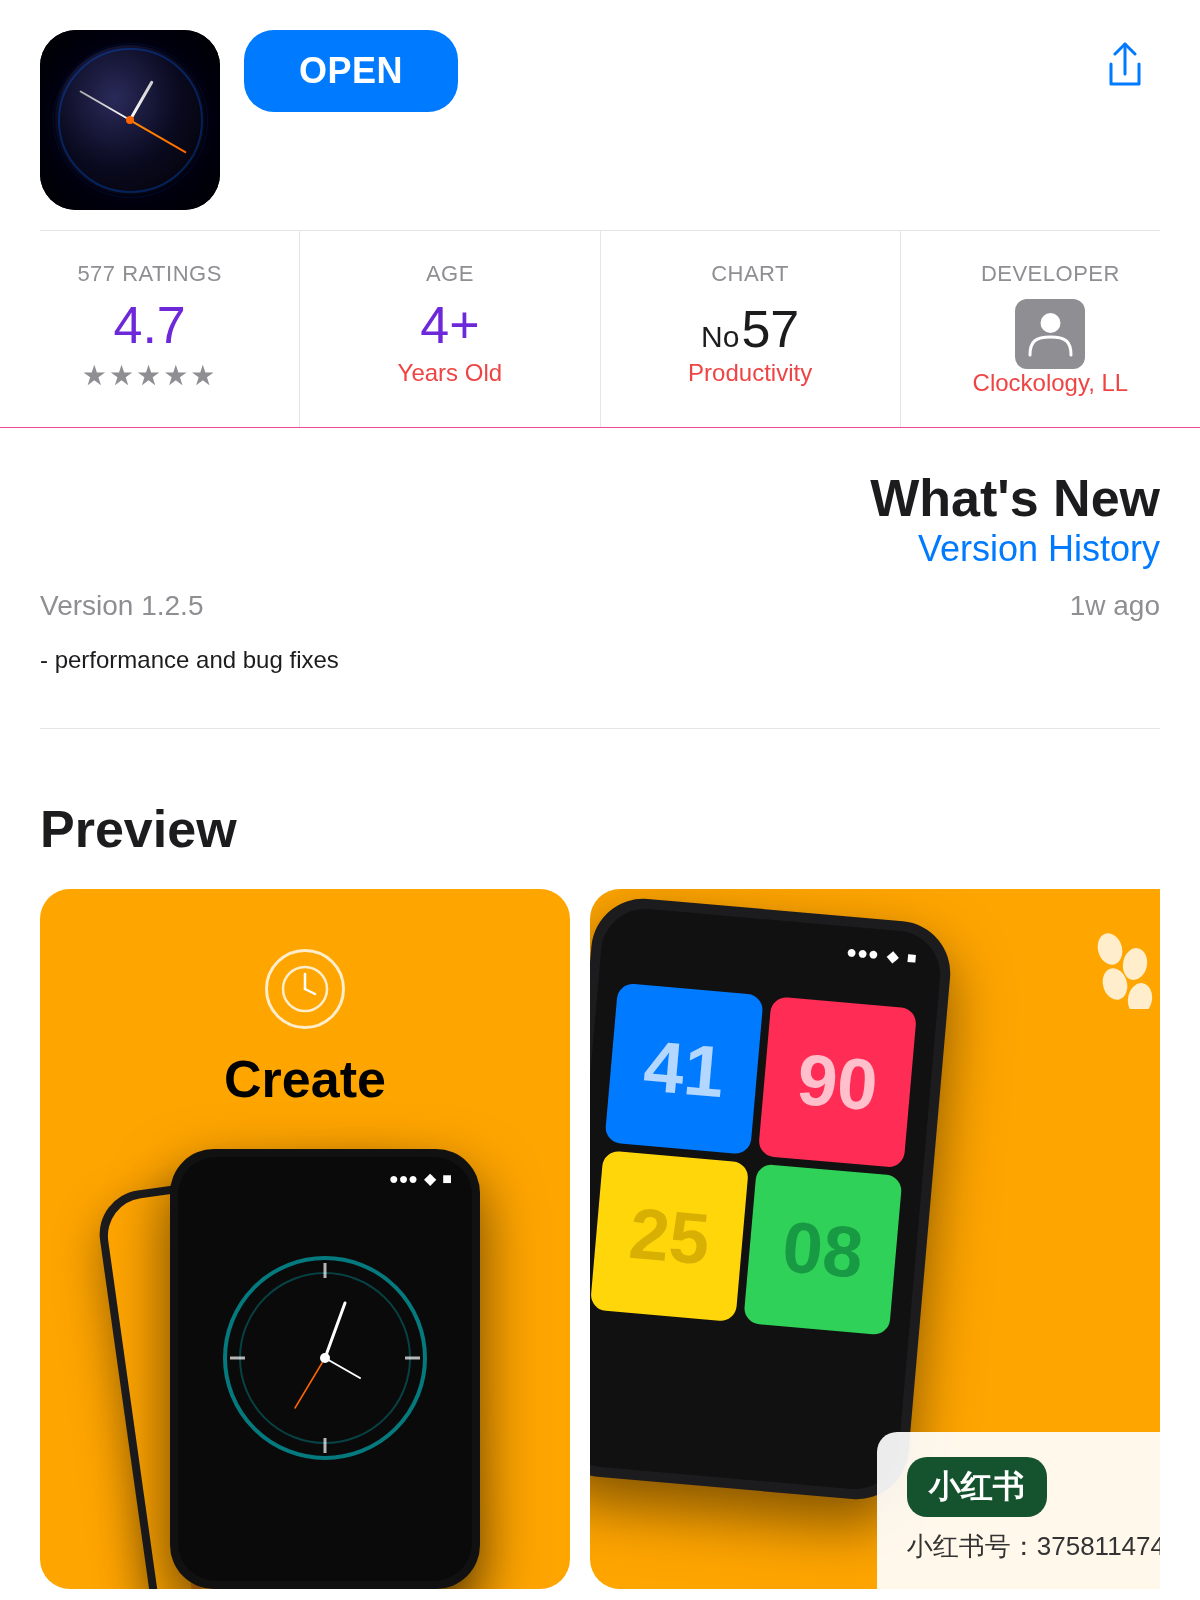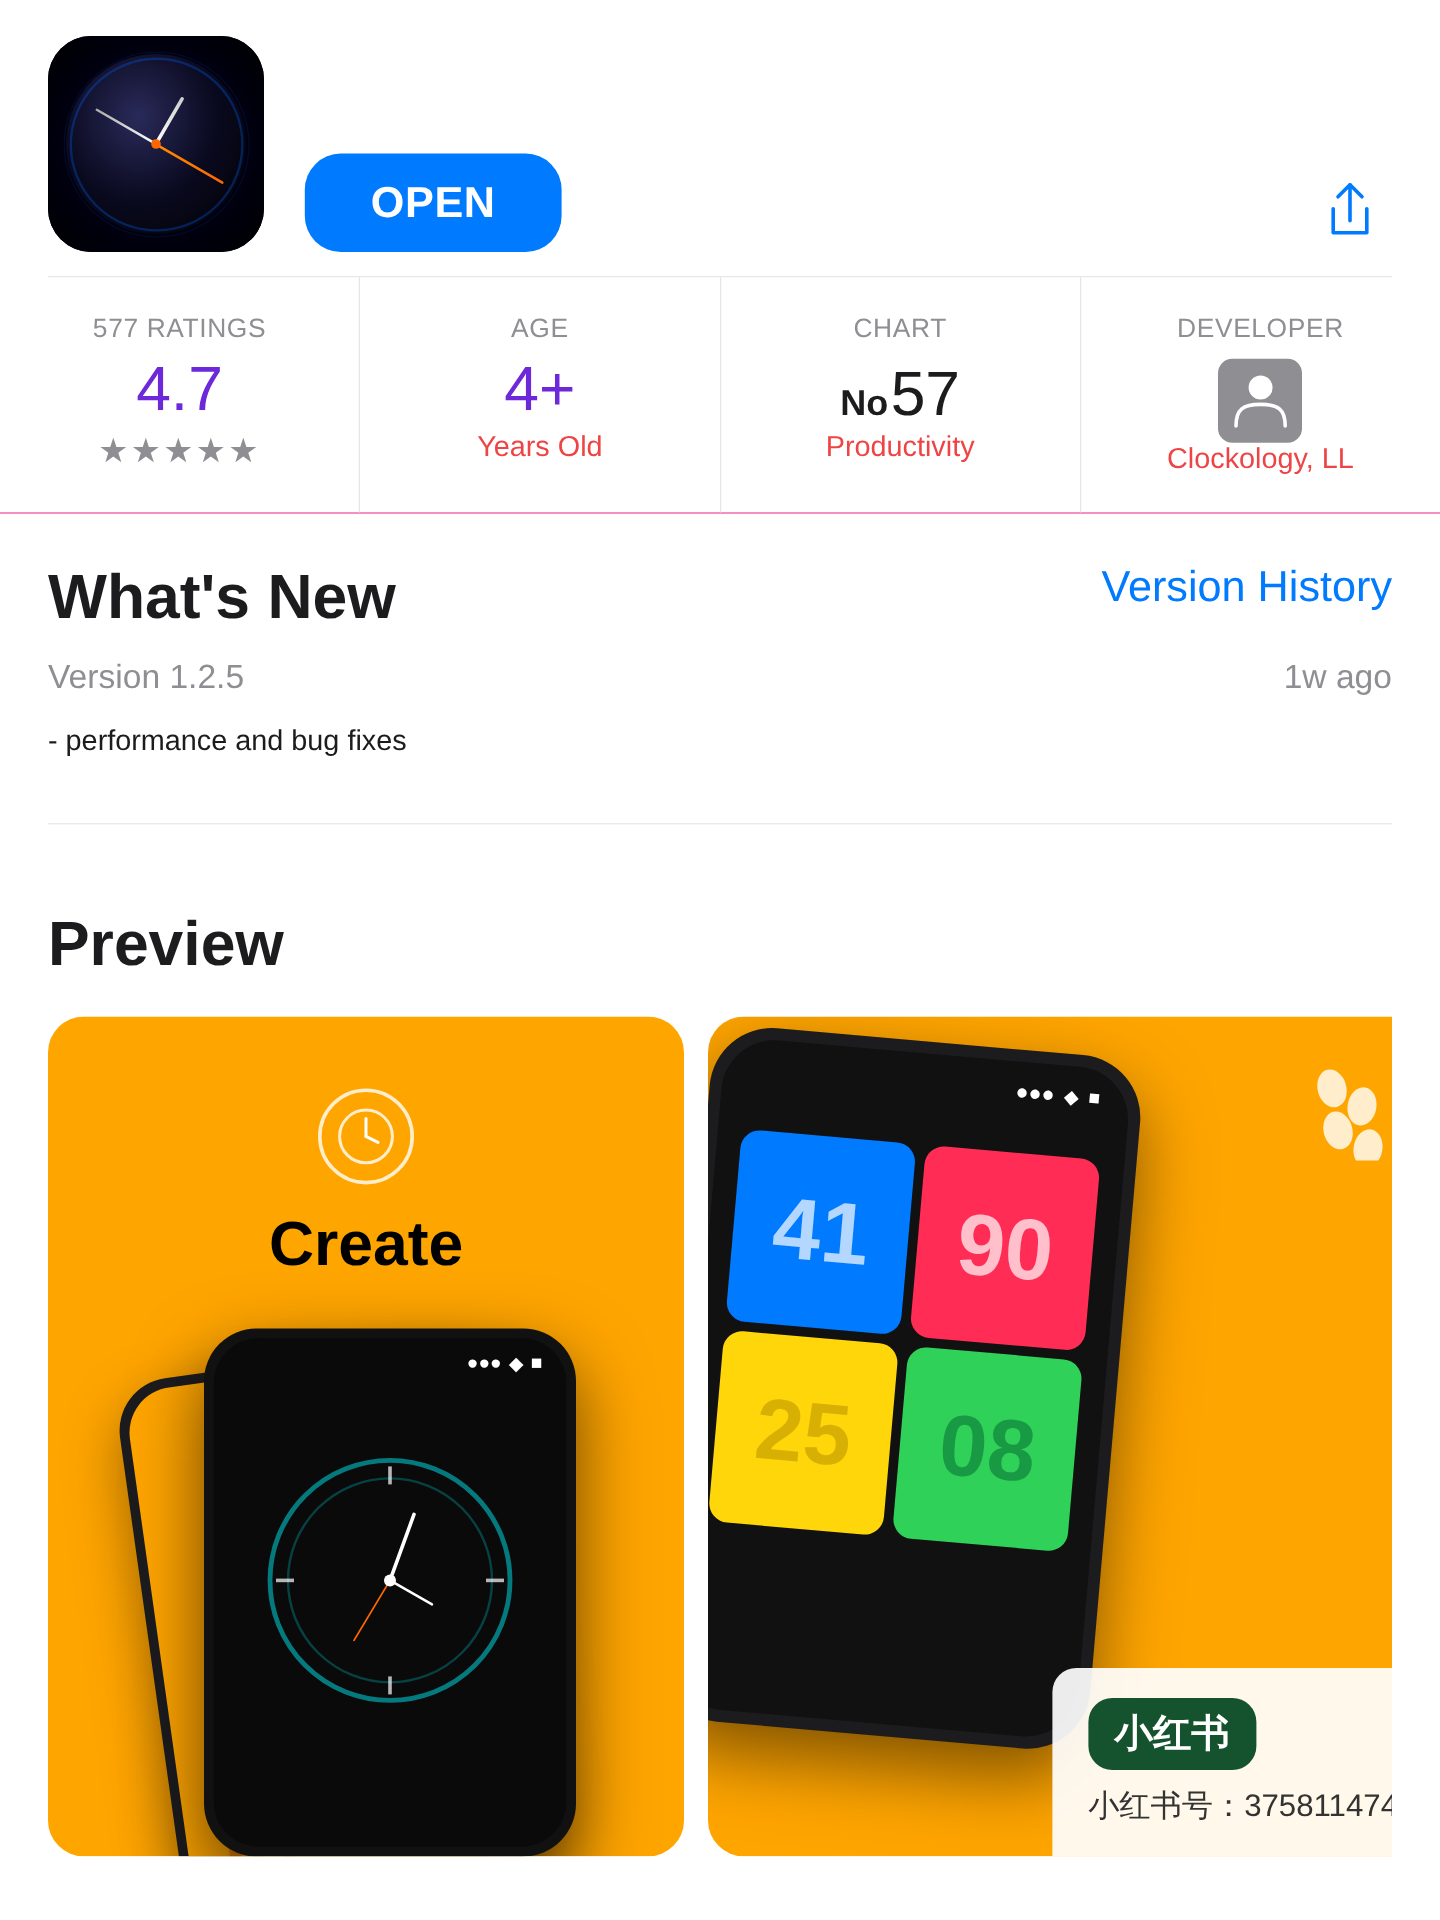--- a/index.html
+++ b/index.html
@@ -6,23 +6,23 @@
     body {
       font-family: -apple-system, BlinkMacSystemFont, 'SF Pro Display', 'Helvetica Neue', Arial, sans-serif;
       background: #ffffff;
       width: 1200px;
       overflow-x: hidden;
     }
 
     
     .app-header {
       display: flex;
-      align-items: flex-end;
+      align-items: flex-start;
       padding: 30px 40px 20px 40px;
-      gap: 34px;
+      gap: 24px;
     }
     .app-icon {
       width: 180px;
       height: 180px;
       border-radius: 36px;
       overflow: hidden;
       flex-shrink: 0;
       background: #000;
     }
     .app-icon-inner {
@@ -174,37 +174,38 @@
       letter-spacing: 2px;
     }
     .chart-number {
       display: flex;
       align-items: baseline;
       gap: 2px;
     }
     .chart-no {
       font-size: 30px;
       color: #1c1c1e;
-      font-weight: 700;
+      font-weight: 400;
     }
     .chart-num {
       font-size: 52px;
       font-weight: 300;
       color: #1c1c1e;
     }
 
     
     .whats-new-section {
       padding: 40px 40px 20px 40px;
     }
     .whats-new-header {
       display: flex;
       justify-content: space-between;
-      align-items: flex-start;
+      align-items: flex-end;
       margin-bottom: 20px;
+      flex-direction: column;
     }
     .whats-new-title {
       font-size: 52px;
       font-weight: 700;
       color: #1c1c1e;
     }
     .version-history-link {
       font-size: 36px;
       color: #007aff;
       font-weight: 400;

